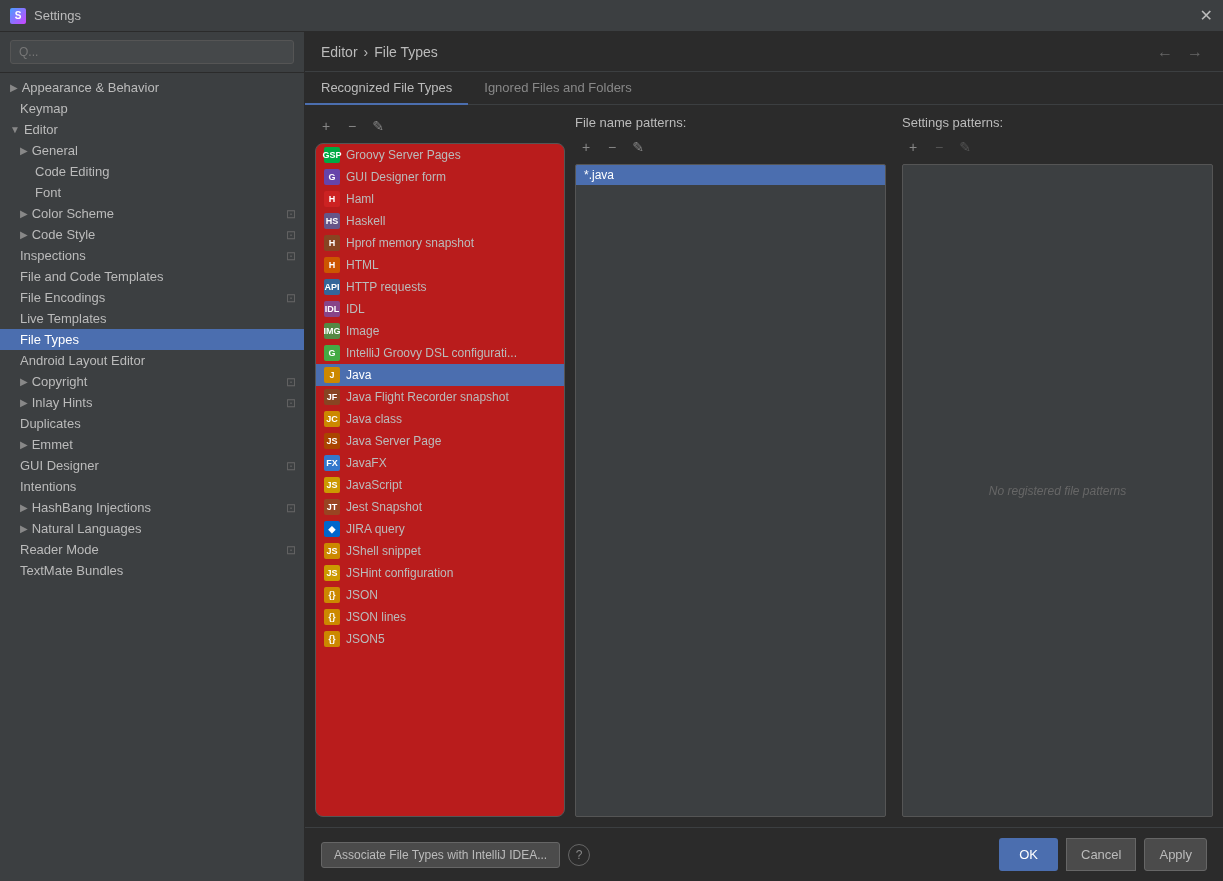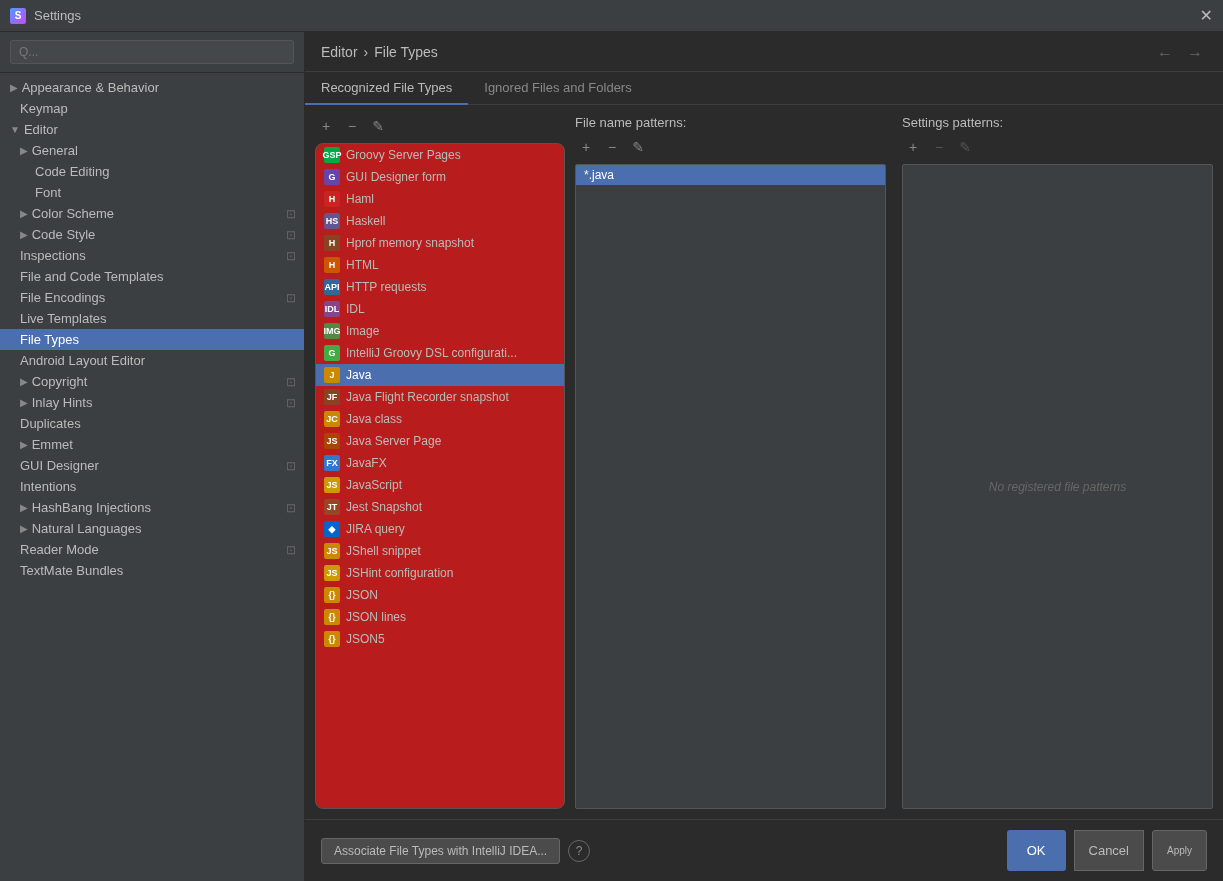--- a/index.html
+++ b/index.html
@@ -386,22 +386,22 @@
       color: #bbbbbb;
       padding: 6px 14px;
       font-size: 13px;
       cursor: pointer;
     }
     .btn-apply {
       background: #4b4b4b;
       border: 1px solid #666;
       border-radius: 3px;
       color: #bbbbbb;
-      padding: 14px 14px;
-      font-size: 10px;
+      padding: 8px 14px;
+      font-size: 13px;
       cursor: pointer;
     }
   </style>
 </head>
 <body>
 
 <div class="title-bar">
   <div class="title-bar-left">
     <div class="title-bar-icon">S</div>
     <span class="title-text">Settings</span>

